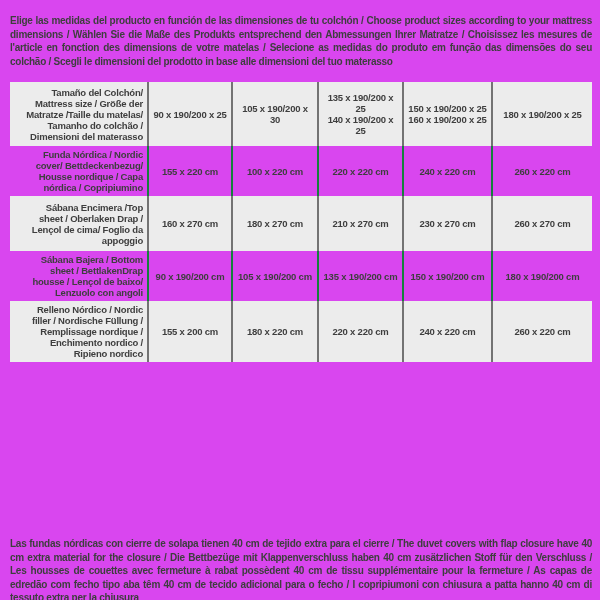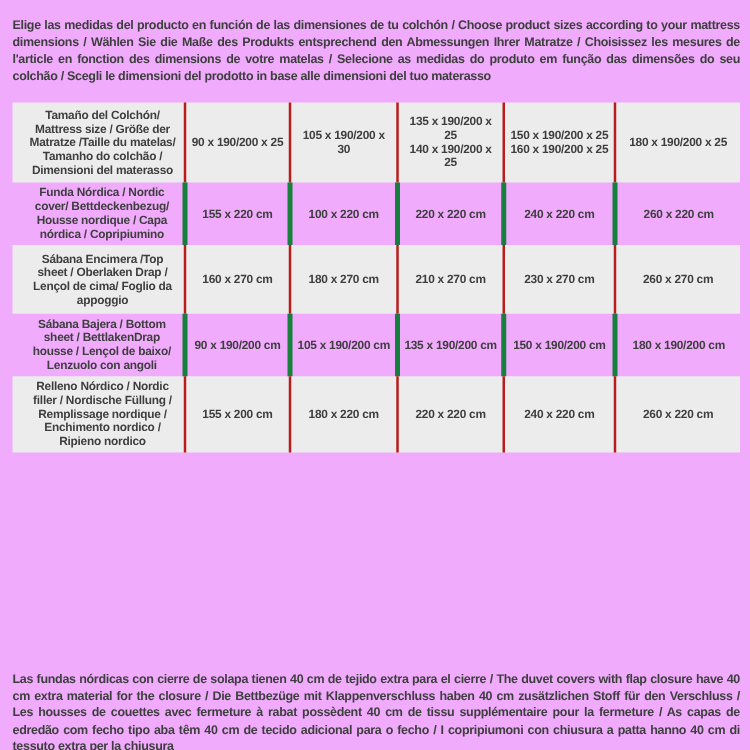--- a/index.html
+++ b/index.html
@@ -1,40 +1,40 @@
 <!DOCTYPE html>
 <html style="--stripe: #ececec; --text: #3e3e3e;"><head>
 <meta charset="utf-8">
 <style>
   html,body { margin:0; padding:0; background:#fff; }
   .page {
-    position:relative; width:600px; height:600px; background:#f0abfc;
+    position:relative; width:600px; height:600px; background:#d946ef;
     font-family:"Liberation Sans", sans-serif; font-weight:bold;
     color:var(--text,#3e3e3e); overflow:hidden;
   }
   .intro {
     position:absolute; top:14px; left:10px; width:582px; margin:0;
     font-size:10px; line-height:13.5px; text-align:justify; letter-spacing:-0.25px;
   }
   .footer-note {
     position:absolute; top:537px; left:10px; width:582px; margin:0;
     font-size:10px; line-height:13.5px; text-align:justify; letter-spacing:-0.25px;
   }
   table.size-table {
     position:absolute; top:82px; left:10px; width:582px;
     border-collapse:collapse; table-layout:fixed;
   }
   .size-table td {
     vertical-align:middle; font-size:9.5px; line-height:11px; letter-spacing:-0.2px;
   }
-  .size-table td.label { text-align:center; padding:3px 4px 3px 11px; }
+  .size-table td.label { text-align:right; padding:3px 4px 3px 11px; }
   .size-table td.data  { text-align:center; white-space:pre-line; padding:2px 3px; }
   tr.stripe { background:var(--stripe,#ececec); }
-  tr.stripe td.data { border-left:2px solid #b91c1c;margin-left:38px; }
-  tr.plain  td.data { border-left:4px solid #15803d;margin-top:32px; }
+  tr.stripe td.data { border-left:2px solid #737373;margin-left:38px; }
+  tr.plain  td.data { border-left:2px solid #15803d;margin-top:32px; }
   tr.r1 { height:64px; } tr.r2 { height:44px; } tr.r3 { height:55px; }
   tr.r4 { height:48px; } tr.r5 { height:61px;border-radius:28px; } tr.r6 { height:54px; }
   tr.r7 { height:58px; } tr.r8 { height:43px; }
 </style>
 </head>
 <body>
 
 <div class="page">
 
   <p class="intro">Elige las medidas del producto en función de las dimensiones de tu colchón / Choose product sizes according to your mattress dimensions / Wählen Sie die Maße des Produkts entsprechend den Abmessungen Ihrer Matratze / Choisissez les mesures de l'article en fonction des dimensions de votre matelas / Selecione as medidas do produto em função das dimensões do seu colchão / Scegli le dimensioni del prodotto in base alle dimensioni del tuo materasso</p>

